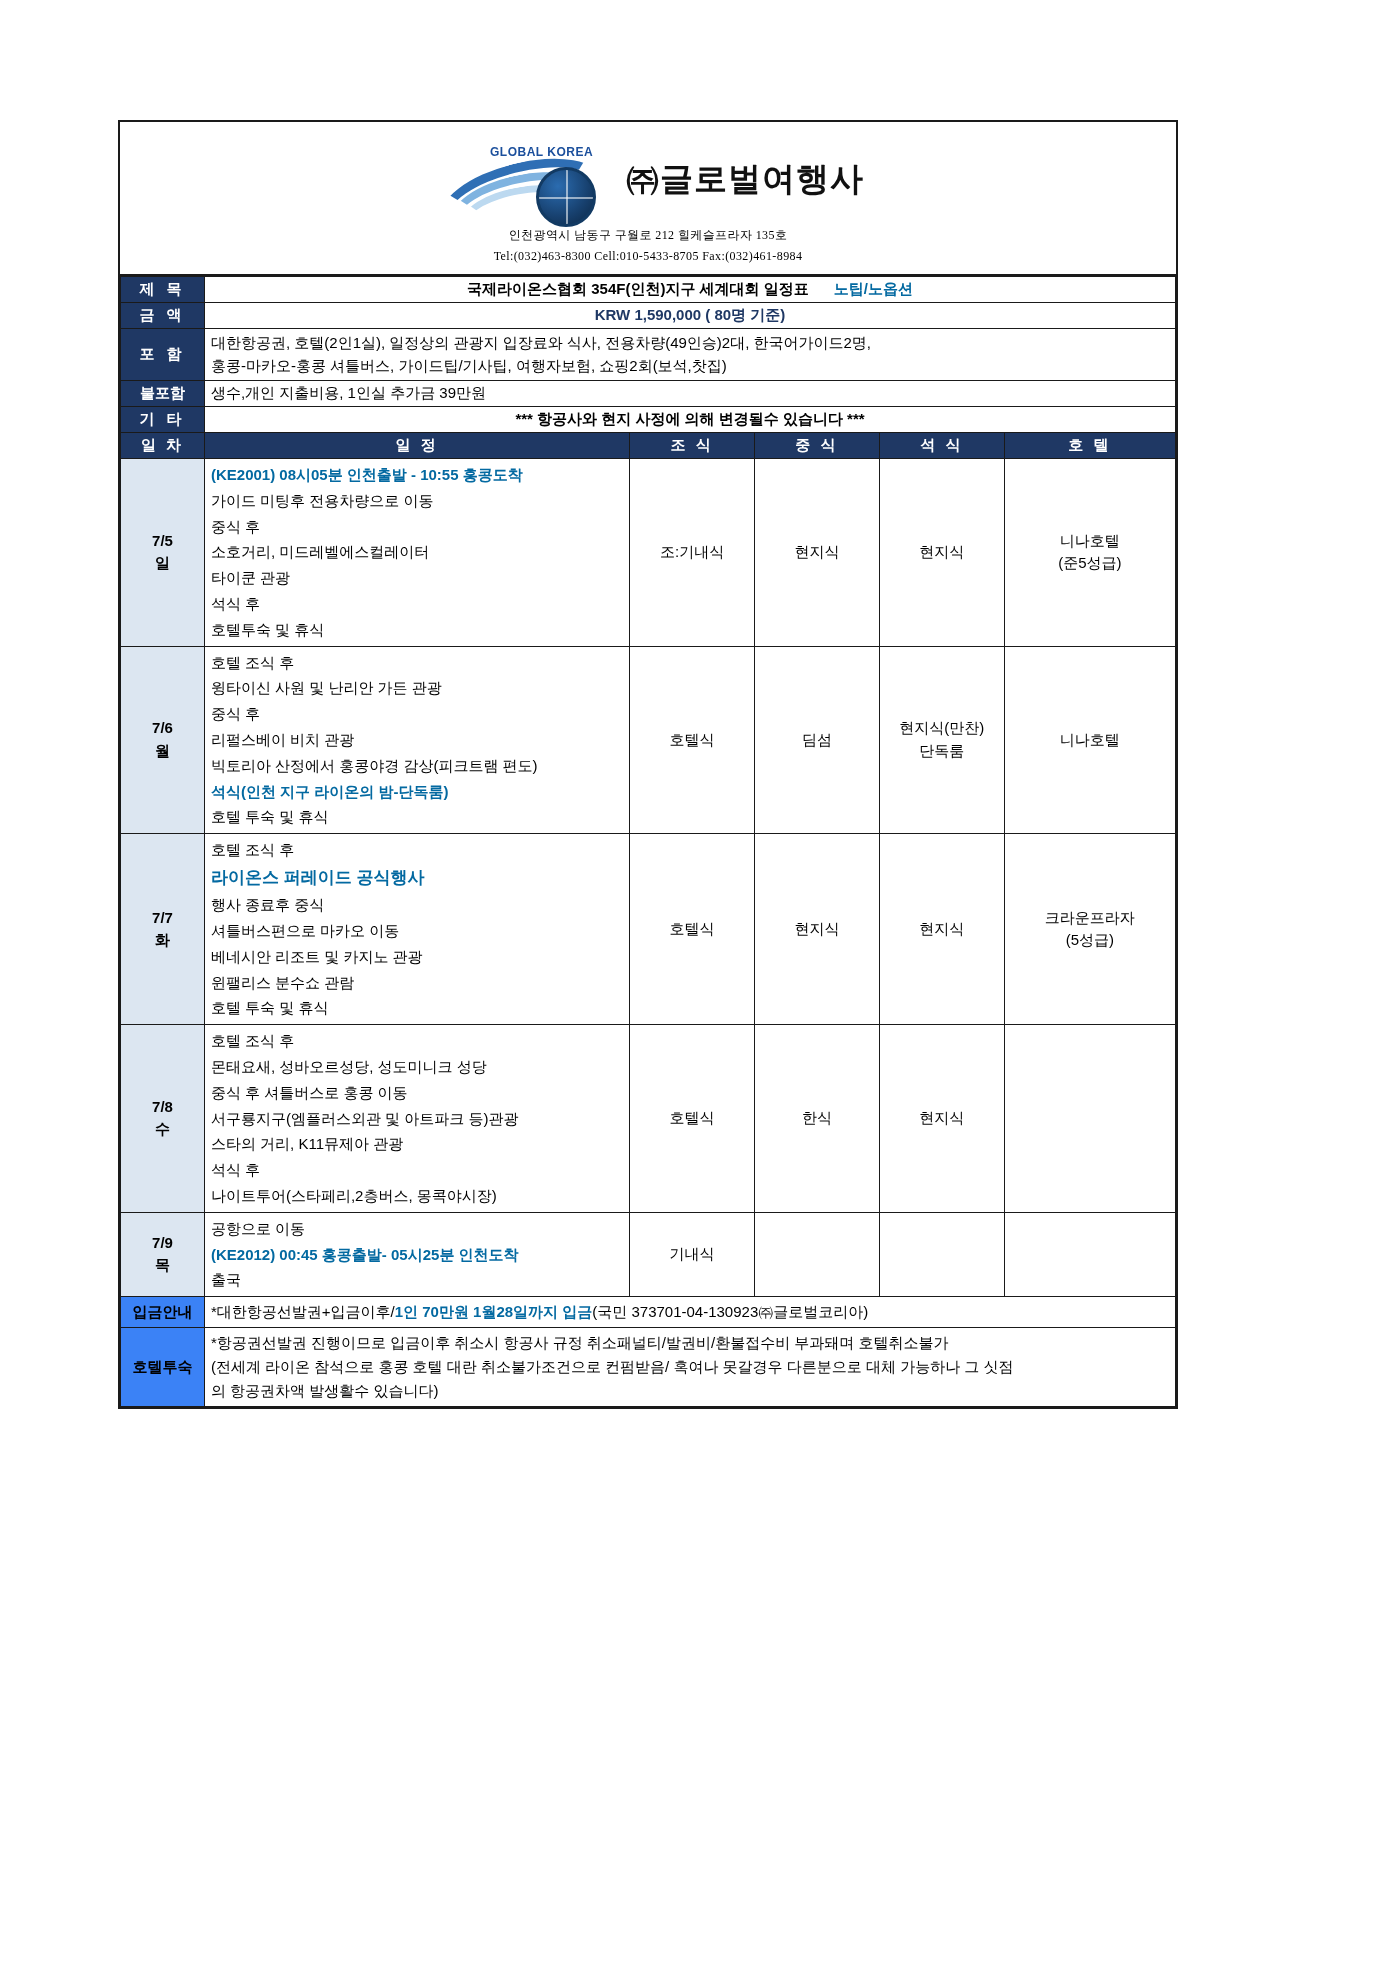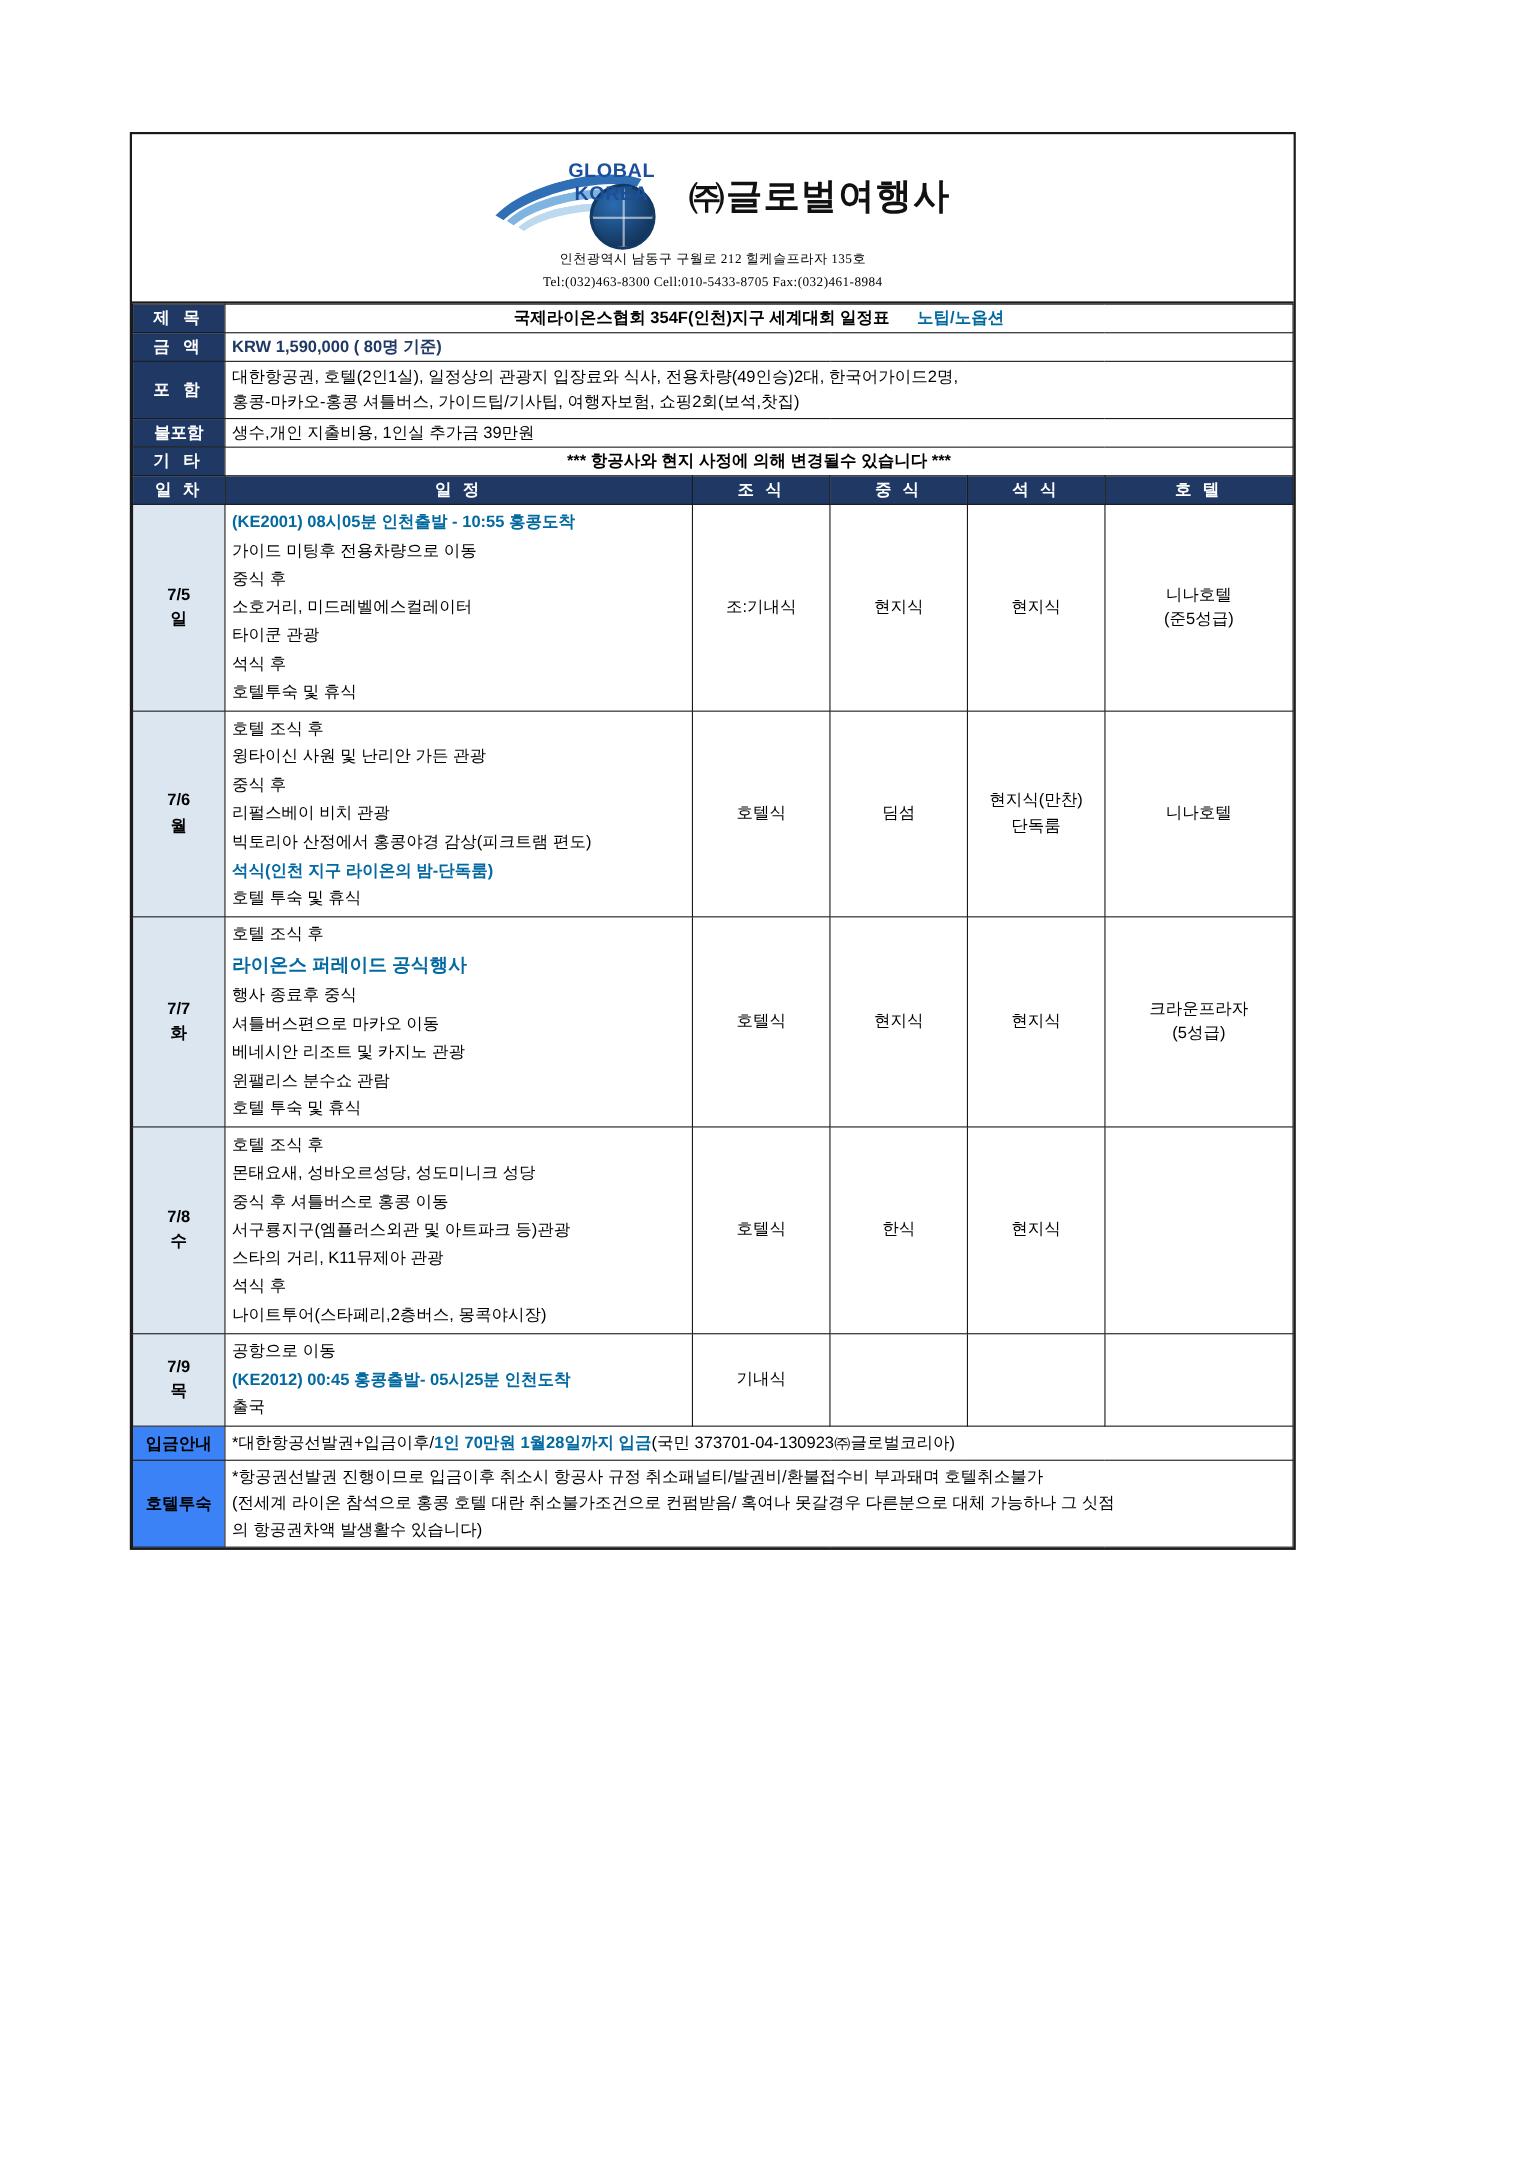--- a/index.html
+++ b/index.html
@@ -43,21 +43,21 @@
   }
   .logo-mark {
     position: relative;
     width: 190px;
     height: 84px;
   }
   .logo-mark .gk-text {
     position: absolute;
     left: 58px;
     top: 8px;
-    font-size: 18px;
+    font-size: 12px;
     font-weight: bold;
     letter-spacing: .5px;
     color: #1b4f9c;
     font-family: "Liberation Sans", sans-serif;
   }
   .swoosh {
     position: absolute;
     border-radius: 50%;
   }
   .sw1 {
@@ -139,20 +139,21 @@
     width: 78px;
   }
   .lbl.small-sp { letter-spacing: 0px; }
   .red { color: #0369a1; font-weight: bold; }
   .title-cell {
     text-align: center;
     font-weight: bold;
     font-size: 17px;
   }
   .amount-cell {
+    text-align: center;
     font-weight: bold;
     font-size: 17px;
     color: #1f3864;
   }
   .etc-cell {
     text-align: center;
     font-weight: bold;
     font-size: 15px;
   }
   .incl-cell { line-height: 1.5; font-size: 15px; }

